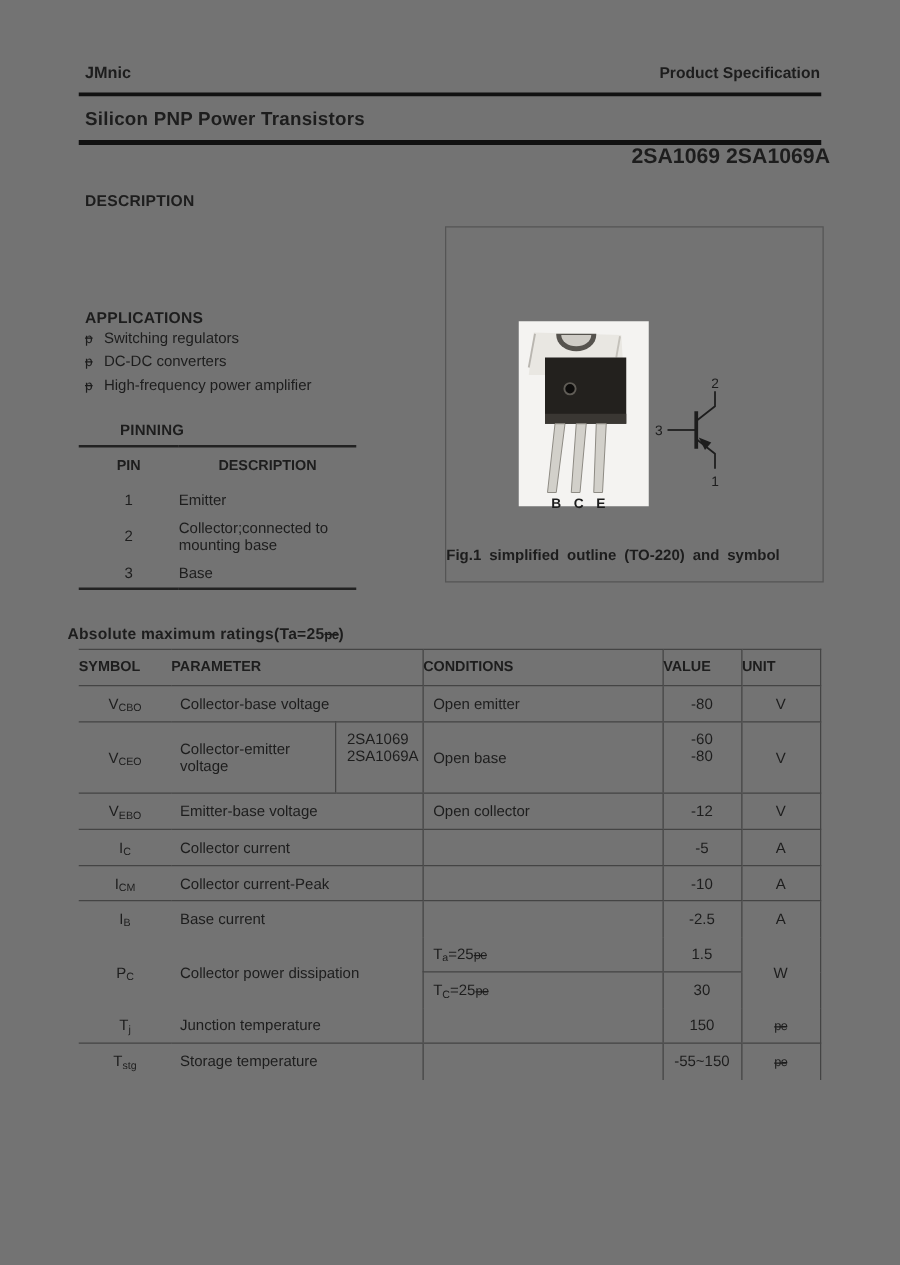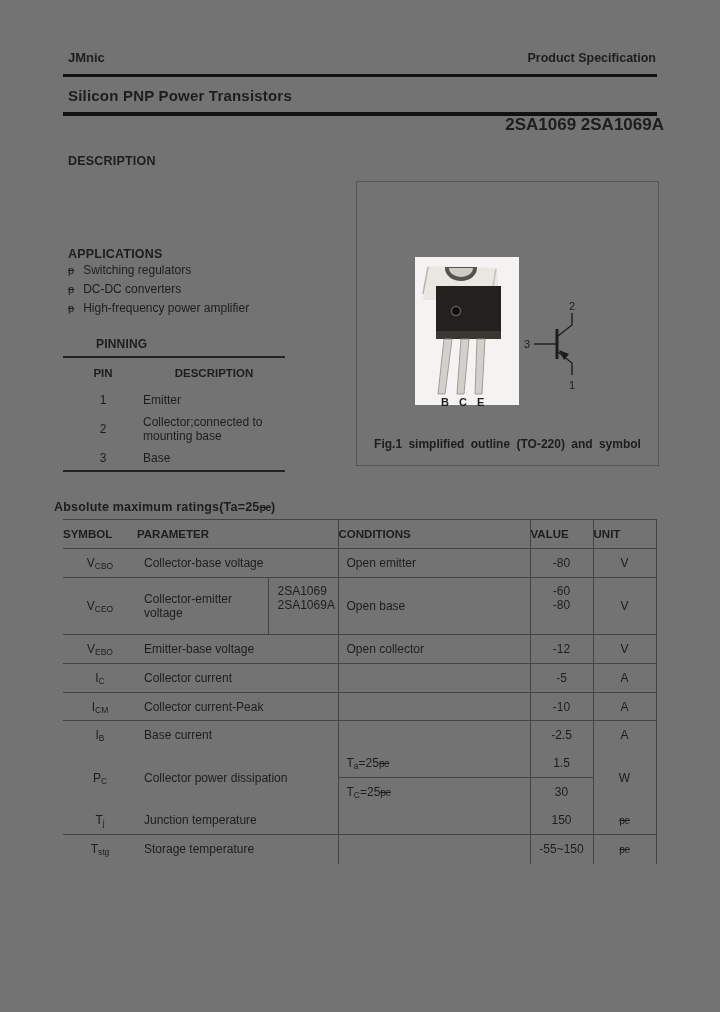--- a/index.html
+++ b/index.html
@@ -31,21 +31,21 @@
   .pin-table td{padding:0;vertical-align:middle;}
   .pin-table .c-pin{text-align:center;}
   .pin-table .hdr{font-weight:bold;font-size:11.5px;}
   .pin-table .r-hdr{height:30px;}
   .pin-table .r1{height:25px;}
   .pin-table .r2{height:33px;}
   .pin-table .r3{height:26px;}
   .pin-table .c-desc{line-height:14px;}
   
   .figbox{left:356px;top:181px;width:301px;height:283px;border:1px solid #555;}
-  .caption{position:absolute;left:0;bottom:14px;width:100%;text-align:center;
+  .caption{position:absolute;left:0;bottom:14px;width:100%;
     font-size:12px;font-weight:bold;word-spacing:3px;}
   
   .amr-head{left:54px;top:500px;font-size:12.5px;}
   .amr{left:63px;top:519px;width:593px;border-collapse:collapse;table-layout:fixed;font-size:12px;}
   .amr td{padding:0;vertical-align:middle;border:0 solid #444;}
   .amr .bt{border-top-width:1px;}
   .amr .bb{border-bottom-width:1px;}
   .amr .bl{border-left-width:1px;}
   .amr .br{border-right-width:1px;}
   .amr .hdr{font-weight:bold;font-size:11.5px;}

